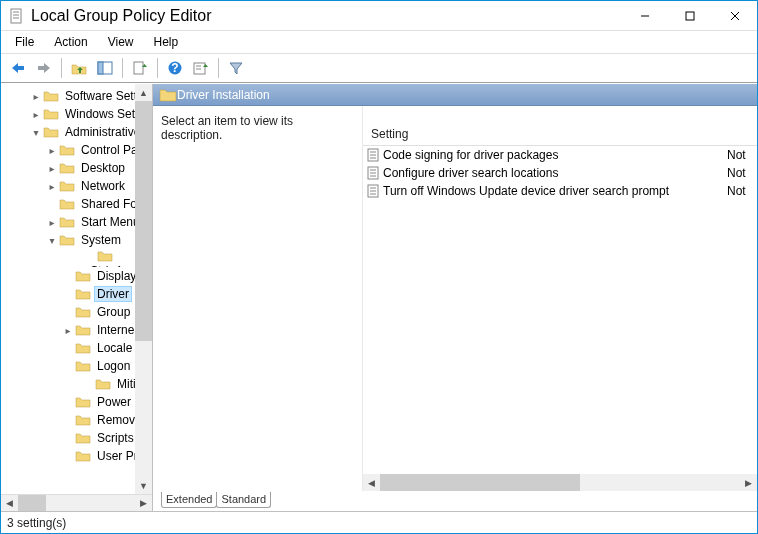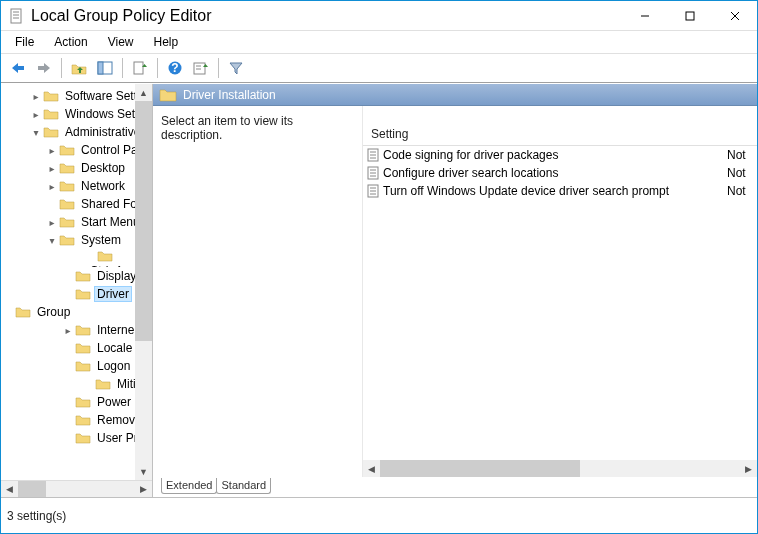--- a/index.html
+++ b/index.html
@@ -24,39 +24,39 @@
 .tree-row.selected .label { background: #cce8ff; border: 1px solid #99d1ff; padding: 0 2px; }
 .tree-hscroll { height: 17px; background: #f0f0f0; display: flex; align-items: center; border-top: 1px solid #ddd; }
 .hscroll-btn { width: 17px; height: 17px; display: flex; align-items: center; justify-content: center; color: #555; font-size: 9px; }
 .hscroll-track { flex: 1; height: 17px; background: #f0f0f0; position: relative; }
 .hscroll-thumb { position: absolute; left: 0; top: 0; width: 28px; height: 17px; background: #cdcdcd; }
 .tree-vscroll { position: absolute; right: 0; top: 0; bottom: 17px; width: 17px; background: #f0f0f0; display: flex; flex-direction: column; }
 .vscroll-btn { height: 17px; display: flex; align-items: center; justify-content: center; color: #555; font-size: 9px; }
 .vscroll-track { flex: 1; position: relative; }
 .vscroll-thumb { position: absolute; left: 0; top: 0; width: 17px; height: 240px; background: #cdcdcd; }
 .right-pane { flex: 1; display: flex; flex-direction: column; overflow: hidden; }
-.detail-header { height: 22px; background: linear-gradient(#a0b9da, #7a9dc9); display: flex; align-items: center; padding: 0 6px; color: #fff; gap: 6px; border-bottom: 1px solid #6a8ab0; }
+.detail-header { height: 22px; background: linear-gradient(#a0b9da, #7a9dc9); display: flex; align-items: center; padding: 0 6px; color: #fff; border-bottom: 1px solid #6a8ab0; }
 .detail-header .folder-icon-lg { width: 18px; height: 16px; }
 .detail-body { flex: 1; display: flex; overflow: hidden; background: #fff; }
 .desc-panel { width: 210px; padding: 8px 8px; color: #222; border-right: 1px solid #e8e8e8; }
 .list-panel { flex: 1; overflow: hidden; position: relative; margin-top: 18px; }
 .list-head { display: flex; height: 22px; border-bottom: 1px solid #e0e0e0; }
 .list-head .col { padding: 3px 8px; color: #222; }
 .list-head .col-setting { flex: 1; }
 .list-head .col-state { width: 30px; }
 .list-rows .row { display: flex; height: 18px; align-items: center; }
 .list-rows .row .icon-cell { width: 20px; display: flex; justify-content: center; }
 .list-rows .row .setting-cell { flex: 1; white-space: nowrap; overflow: hidden; }
 .list-rows .row .state-cell { width: 30px; white-space: nowrap; overflow: hidden; }
 .list-hscroll { position: absolute; left: 0; right: 0; bottom: 0; height: 17px; background: #f0f0f0; display: flex; }
 .list-hscroll .hscroll-thumb { width: 200px; }
 .tabs { height: 20px; display: flex; align-items: flex-start; background: #fff; padding-left: 8px; border-top: 1px solid #fff; }
 .tab { padding: 1px 4px 2px; border: 1px solid #a0a0a0; border-top: none; border-radius: 0 0 3px 3px; margin-right: -1px; background: #fff; font-size: 11px; color: #333; }
 .tab.active { background: #fff; }
-.statusbar { height: 36px; border-top: 1px solid #c0c0c0; display: flex; align-items: center; padding: 0 6px; font-size: 12px; color: #222; }
+.statusbar { height: 22px; border-top: 1px solid #c0c0c0; display: flex; align-items: center; padding: 0 6px; font-size: 12px; color: #222; }
 
 .fld { fill: #f4d67a; stroke: #b89a3e; stroke-width: 0.5; }
 .policy-icon rect { fill: #fff; stroke: #888; }
 .policy-icon line { stroke: #888; }
 </style>
 </head>
 <body>
 
 <div class="window">
 
@@ -228,21 +228,21 @@
             </svg>
             <span class="label">Display</span>
           </div>
           <div class="tree-row selected" style="padding-left: 60px;">
             <span class="expander"></span>
             <svg class="folder-icon" viewBox="0 0 16 14">
               <path class="fld" d="M1 3 L5 3 L7 5 L15 5 L15 12 L1 12 Z"></path>
             </svg>
             <span class="label">Driver</span>
           </div>
-          <div class="tree-row" style="">
+          <div class="tree-row" style="padding-left: 60px;">
             <span class="expander"></span>
             <svg class="folder-icon" viewBox="0 0 16 14">
               <path class="fld" d="M1 3 L5 3 L7 5 L15 5 L15 12 L1 12 Z"></path>
             </svg>
             <span class="label">Group</span>
           </div>
           <div class="tree-row" style="padding-left: 60px;">
             <span class="expander">▸</span>
             <svg class="folder-icon" viewBox="0 0 16 14">
               <path class="fld" d="M1 3 L5 3 L7 5 L15 5 L15 12 L1 12 Z"></path>
@@ -276,20 +276,27 @@
               <path class="fld" d="M1 3 L5 3 L7 5 L15 5 L15 12 L1 12 Z"></path>
             </svg>
             <span class="label">Power</span>
           </div>
           <div class="tree-row" style="padding-left: 60px;">
             <span class="expander"></span>
             <svg class="folder-icon" viewBox="0 0 16 14">
               <path class="fld" d="M1 3 L5 3 L7 5 L15 5 L15 12 L1 12 Z"></path>
             </svg>
             <span class="label">Remov</span>
+          </div>
+          <div class="tree-row" style="padding-left: 60px;">
+            <span class="expander"></span>
+            <svg class="folder-icon" viewBox="0 0 16 14">
+              <path class="fld" d="M1 3 L5 3 L7 5 L15 5 L15 12 L1 12 Z"></path>
+            </svg>
+            <span class="label">Scripts</span>
           </div>
           <div class="tree-row" style="padding-left: 60px;">
             <span class="expander"></span>
             <svg class="folder-icon" viewBox="0 0 16 14">
               <path class="fld" d="M1 3 L5 3 L7 5 L15 5 L15 12 L1 12 Z"></path>
             </svg>
             <span class="label">User Pr</span>
           </div>
         </div>
       <div class="tree-vscroll">

